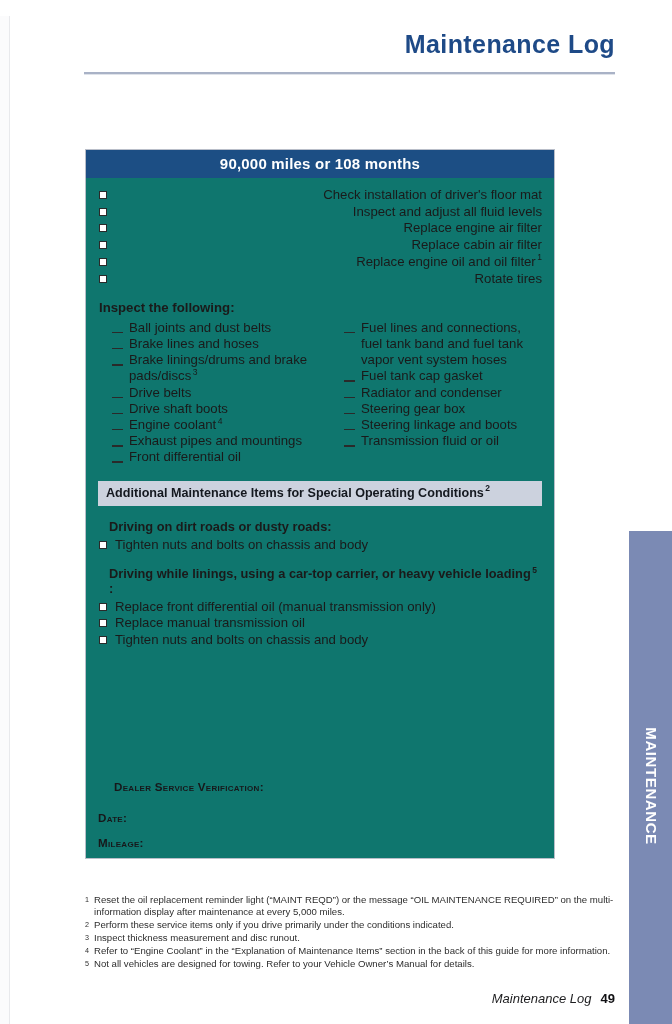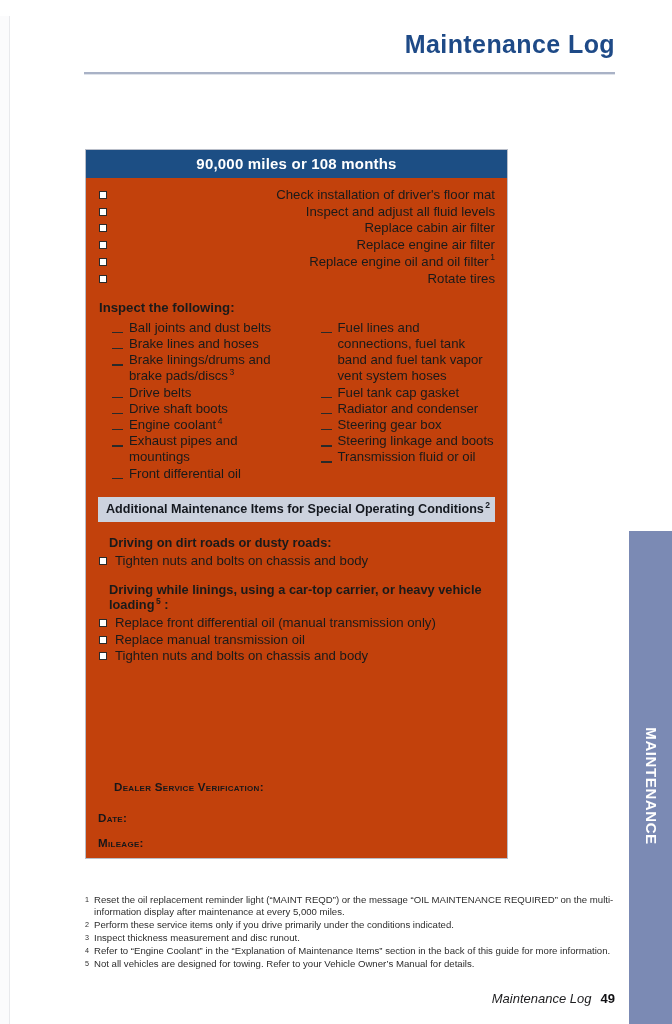--- a/index.html
+++ b/index.html
@@ -82,25 +82,25 @@
     font-size: 15px;
     font-weight: bold;
     letter-spacing: 0.6px;
     font-family: "Liberation Sans", sans-serif;
   }
 
   
   .content-box {
     position: absolute;
     left: 85px; top: 133px;
-    width: 423px;
+    width: 470px;
     height: 710px;
     border: 1px solid #b9bec9;
     box-sizing: border-box;
-    background: #c2410c;
+    background: #0f766e;
   }
   .box-title {
     background: #1c4e84;
     color: #ffffff;
     font-size: 15px;
     font-weight: bold;
     text-align: center;
     padding: 5px 0 6px 0;
     letter-spacing: 0.2px;
   }
@@ -288,25 +288,25 @@
           <li>
             <span class="cbox"></span>
             <span class="ctext">Check installation of driver's floor mat</span>
           </li>
           <li>
             <span class="cbox"></span>
             <span class="ctext">Inspect and adjust all fluid levels</span>
           </li>
           <li>
             <span class="cbox"></span>
+            <span class="ctext">Replace engine air filter</span>
+          </li>
+          <li>
+            <span class="cbox"></span>
             <span class="ctext">Replace cabin air filter</span>
-          </li>
-          <li>
-            <span class="cbox"></span>
-            <span class="ctext">Replace engine air filter</span>
           </li>
           <li>
             <span class="cbox"></span>
             <span class="ctext">Replace engine oil and oil filter<sup>1</sup></span>
           </li>
           <li>
             <span class="cbox"></span>
             <span class="ctext">Rotate tires</span>
           </li>
         </ul>

